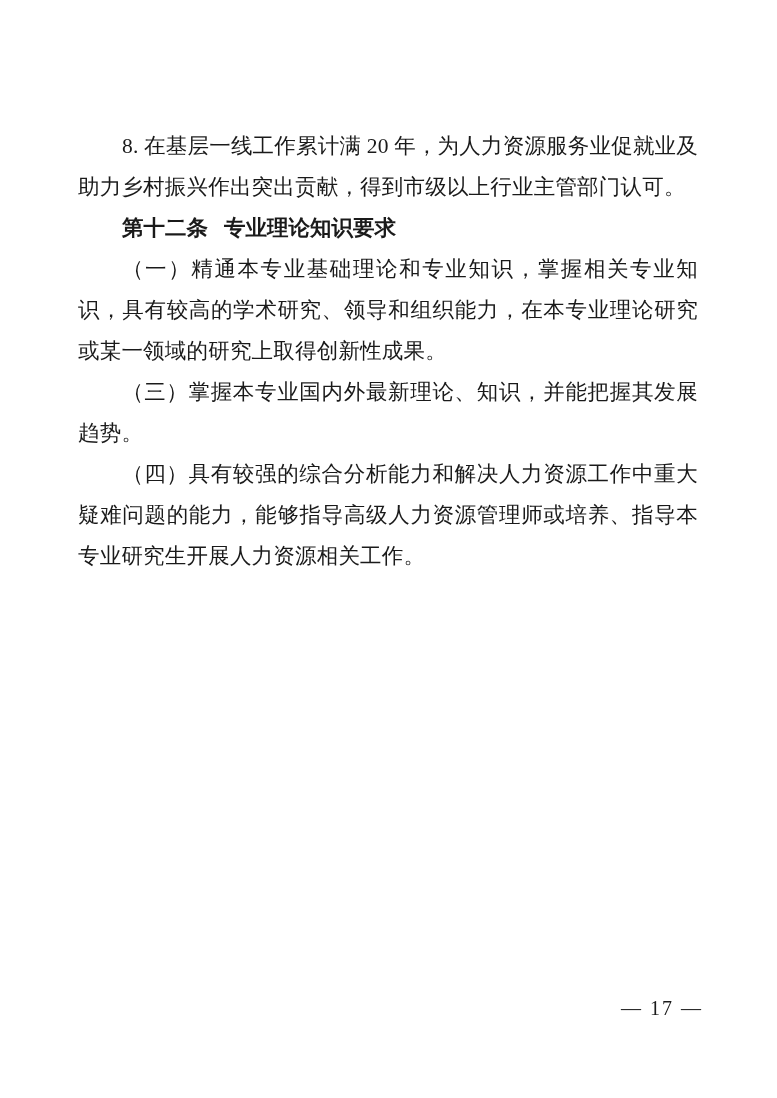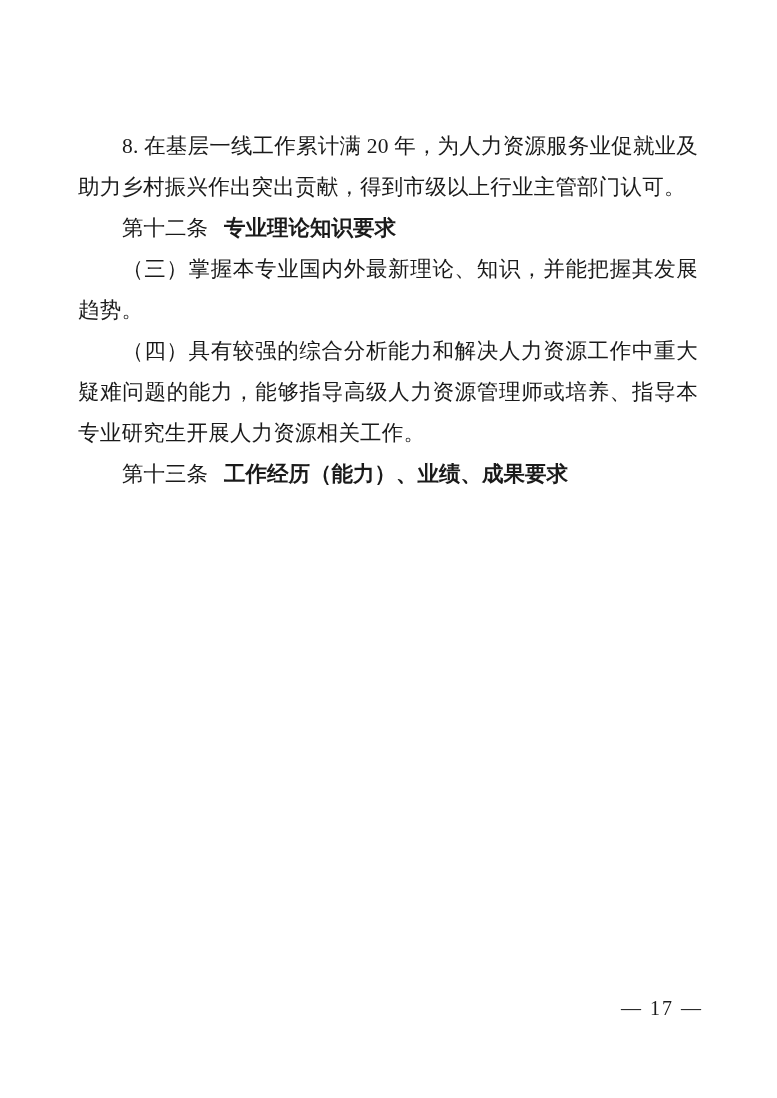--- a/index.html
+++ b/index.html
@@ -34,21 +34,21 @@
   .indent {
     text-indent: 44px;
   }
   .heading {
     font-size: 21.5px;
     line-height: 41px;
     text-indent: 44px;
     margin: 0;
   }
   .heading .hd-title {
-    font-weight: normal;
+    font-weight: bold;
     font-family: "Liberation Serif", "DejaVu Serif", serif;
     text-align: right;
   }
   .heading .hd-rest {
     font-weight: bold;
   }
   .heading .hd-gap {
     display: inline-block;
     width: 16px;
   }
@@ -69,24 +69,22 @@
 
 <div class="page">
   <div class="content">
 
     <p class="para indent">8. 在基层一线工作累计满 20 年，为人力资源服务业促就业及助力乡村振兴作出突出贡献，得到市级以上行业主管部门认可。</p>
 
     <p class="heading">
       <span class="hd-title">第十二条</span><span class="hd-gap"></span><span class="hd-rest">专业理论知识要求</span>
     </p>
 
+    <p class="para indent">（一）精通本专业基础理论和专业知识，掌握相关专业知识，具有较高的学术研究、领导和组织能力，在本专业理论研究或某一领域的研究上取得创新性成果。</p>
     <p class="para indent">（三）掌握本专业国内外最新理论、知识，并能把握其发展趋势。</p>
     <p class="para indent">（四）具有较强的综合分析能力和解决人力资源工作中重大疑难问题的能力，能够指导高级人力资源管理师或培养、指导本专业研究生开展人力资源相关工作。</p>
 
-    <p class="heading">
-      <span class="hd-title">第十三条</span><span class="hd-gap"></span><span class="hd-rest">工作经历（能力）、业绩、成果要求</span>
-    </p>
 
 
   </div>
 
   <div class="pagenum">— 17 —</div>
 </div>
 
 </body></html>

